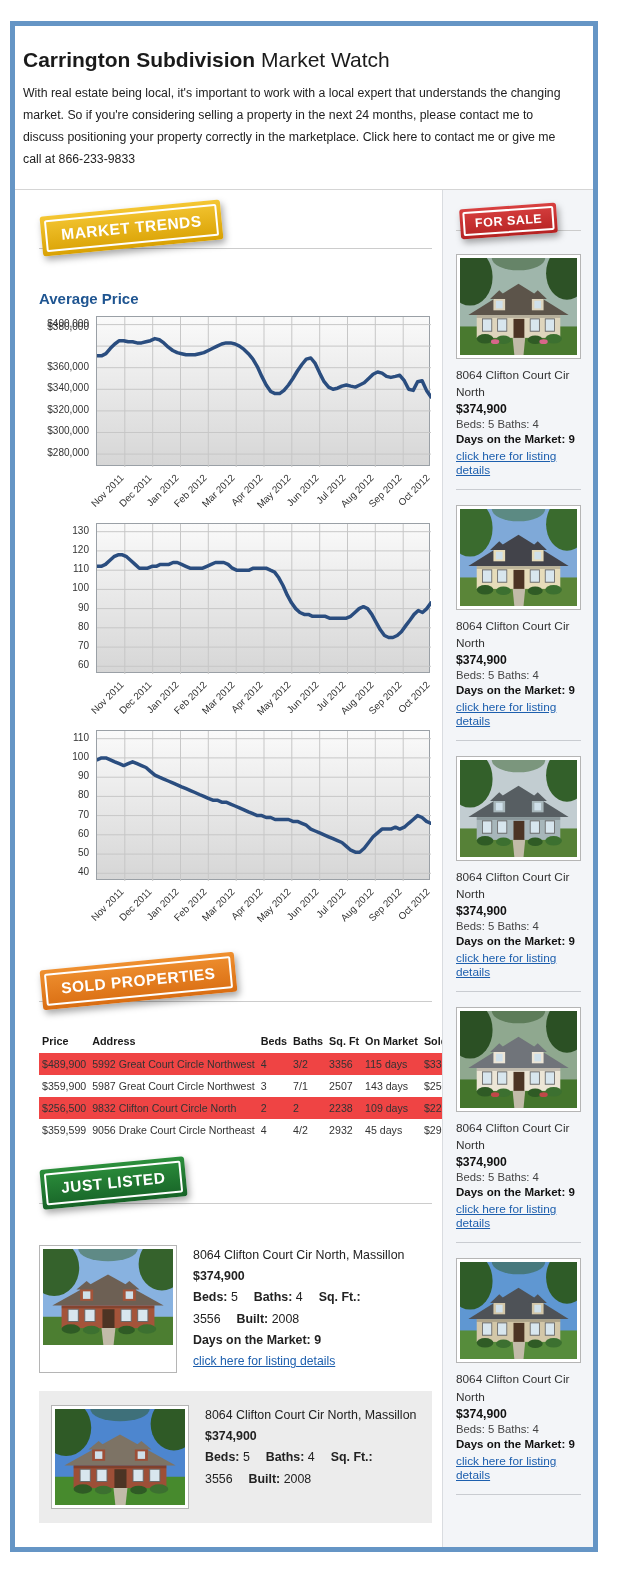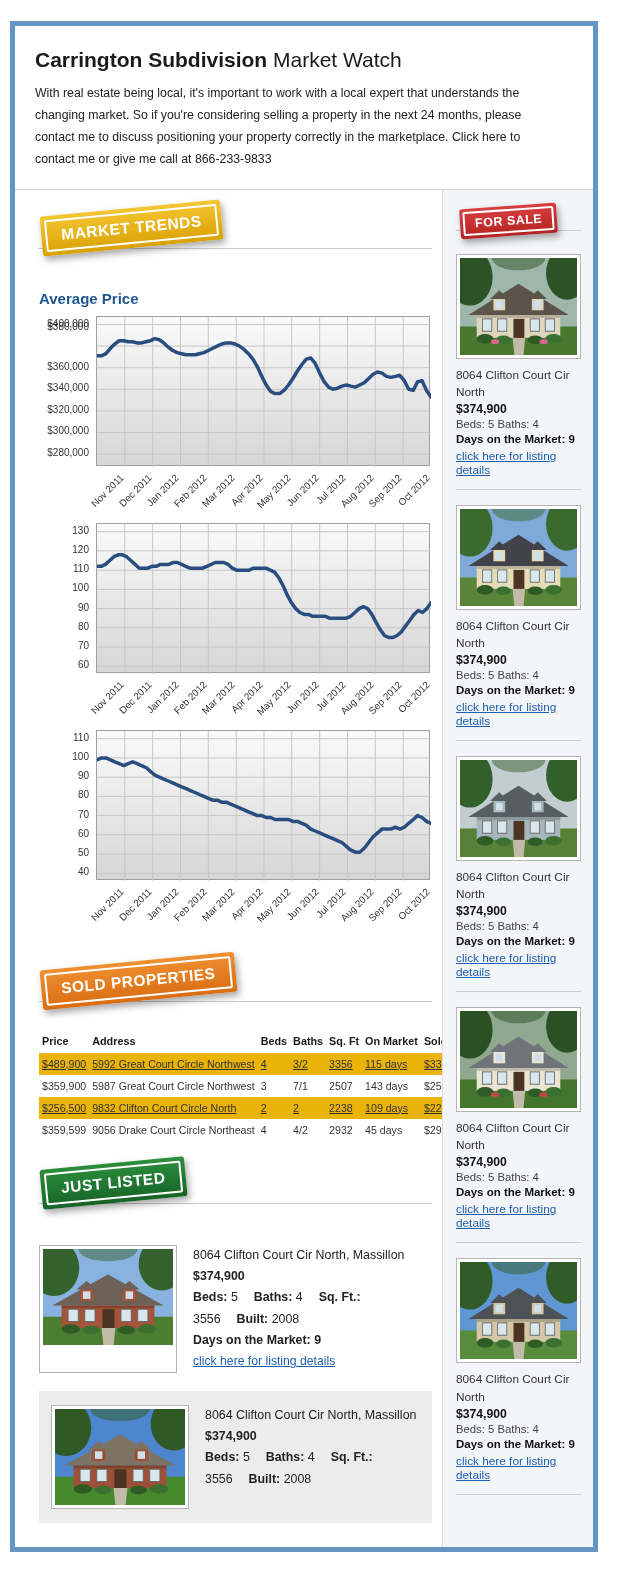--- a/index.html
+++ b/index.html
@@ -1,21 +1,21 @@
 <!DOCTYPE html>
 <html><head>
 <meta charset="utf-8">
 <style>
   * { box-sizing: border-box; }
   body { margin:0; width:620px; height:1583px; background:#fff; overflow:hidden;
          font-family:"Liberation Sans", sans-serif; color:#222; }
   .container { margin:21px 0 0 10px; width:588px; min-height:1464px;
                border:5px solid #6595c5; background:#fff; }
   
-  .header { padding:20px 30px 6px 20px; }
+  .header { padding:20px 30px 6px 8px; }
   .title { font-size:21px; line-height:1.33; color:#1a1a1a; }
   .title .bold { font-weight:bold; }
   .intro { margin-top:9px; font-size:12.3px; line-height:1.78; color:#222; max-width:548px; }
   
   .columns { display:flex; border-top:1px solid #d5d5d5; align-items:stretch; }
   .main { width:427px; padding:6px 10px 24px 24px; }
   .sidebar { flex:1; background:#f3f5f8; border-left:1px solid #d9dce0; padding:8px 12px 20px 13px; }
   
   .section-head { position:relative; height:74px; margin-top:6px; }
   .section-head .rule { position:absolute; left:0; right:0; top:46px; border-top:1px solid #ccc; }
@@ -35,21 +35,21 @@
   .chart { position:relative; height:207px; }
   .ytick { position:absolute; left:0; width:50px; text-align:right; font-size:10px; color:#333; }
   .plot  { position:absolute; left:57px; top:0; width:334px; height:150px;
            border:1px solid #9aa0a6; background:linear-gradient(#fafafa,#d6d6d6); }
   .xtick { position:absolute; top:156px; width:58px; text-align:right; font-size:9.8px; color:#333;
            transform:rotate(-45deg); transform-origin:100% 0; white-space:nowrap; }
   
   table.sold { border-collapse:collapse; width:100%; margin-top:0; font-size:10.6px; color:#333; }
   .sold th { text-align:left; font-size:10.8px; color:#1a1a1a; padding:6px 3px; white-space:nowrap; }
   .sold td { padding:5px 3px; white-space:nowrap; }
-  .sold tr.shade { background:#eab308;text-decoration:underline; }
+  .sold tr.shade { background:#ef4444; }
   
   .photo { background:#fff; border:1px solid #b5b5b5; padding:3px; }
   .photo .ph { display:block; height:97px; overflow:hidden; }
   .photo svg { width:100%; height:100%; display:block; }
   
   .jl-row { display:flex; margin-top:14px; }
   .jl-row.shade { background:#ececec; padding:14px 12px; margin-top:18px; }
   .jl-photo { width:138px; flex:none; margin-right:16px; }
   .jl-photo .ph { height:96px; }
   .jl-text { font-size:12.4px; line-height:1.72; color:#222; }

